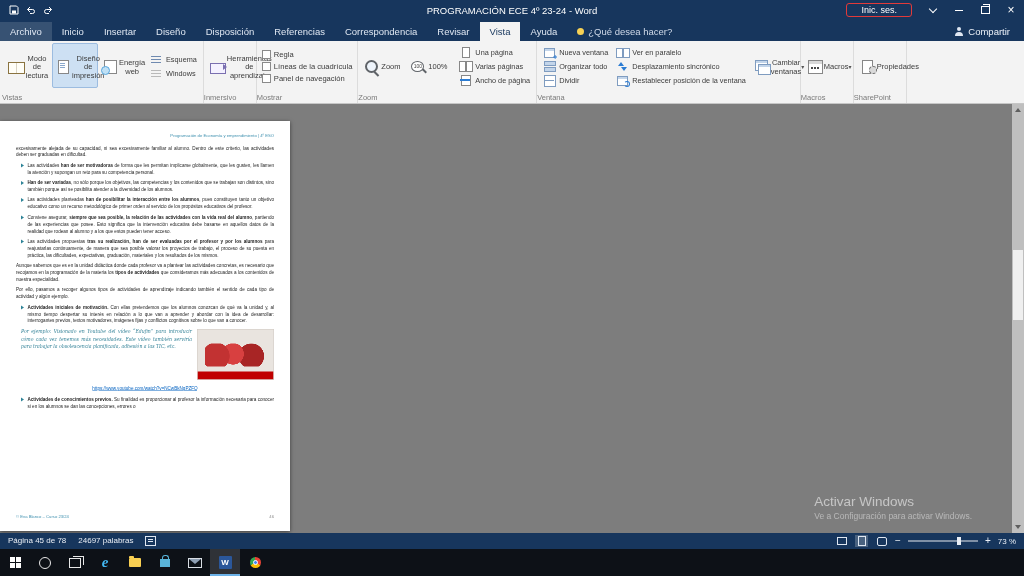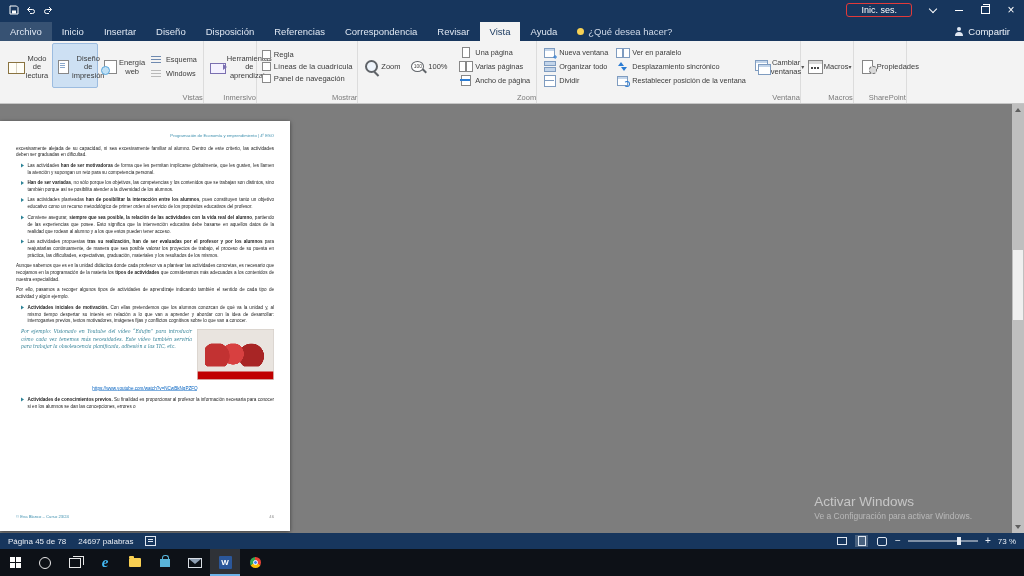--- a/index.html
+++ b/index.html
@@ -29,21 +29,21 @@
   .tellme{display:flex;align-items:center;gap:4px;padding:4px 10px;color:#cfd9e8;font-size:9.5px;}
   .bulb{width:7px;height:7px;border-radius:50%;background:#f7d154;display:block;}
   .share{margin-left:auto;display:flex;align-items:center;gap:5px;padding:4px 14px;font-size:9.5px;color:#eef3fa;}
   .person{width:9px;height:9px;position:relative;display:block;}
   .person::before{content:"";position:absolute;left:2.5px;top:0;width:4px;height:4px;border-radius:50%;background:#dfe7f2;}
   .person::after{content:"";position:absolute;left:0.5px;bottom:0;width:8px;height:4px;border-radius:4px 4px 0 0;background:#dfe7f2;}
 
   
   #ribbon{height:62px;background:#f3f3f3;border-bottom:1px solid #c6c6c6;display:flex;align-items:stretch;padding:0 2px;flex:0 0 auto;overflow:hidden;}
   .rgroup{position:relative;border-right:1px solid #dcdcdc;padding:2px 3px 13px;display:flex;}
-  .rgroup-label{position:absolute;bottom:1px;left:0;right:0;text-align:right;font-size:7.5px;color:#7a7a7a;white-space:nowrap;}
+  .rgroup-label{position:absolute;bottom:1px;left:0;right:0;text-align:left;font-size:7.5px;color:#7a7a7a;white-space:nowrap;}
   .rgroup-items{display:flex;align-items:stretch;gap:2px;}
   .rcol{display:flex;}
   .rcol.large{flex-direction:row;gap:1px;}
   .rcol.smallstack,.rcol.checkstack{flex-direction:column;justify-content:center;gap:1px;}
   .rlarge{width:46px;height:45px;display:flex;align-items:center;padding:2px 1px 0;border:1px solid transparent;border-radius:2px;color:#3b3b3b;font-size:7.5px;text-align:center;line-height:1.12;box-sizing:border-box;}
   .rlarge.active{background:#cde0f3;border-color:#9cbce0;}
   .rlabel{margin-top:2px;}
   .drop{font-size:6px;color:#555;line-height:1;margin-top:1px;}
   .rsmall{display:flex;align-items:center;gap:3px;font-size:7.3px;color:#3b3b3b;padding:1px 3px;white-space:nowrap;}
   .rcheck{display:flex;align-items:center;gap:3px;font-size:7.6px;color:#3b3b3b;padding:1px 2px;white-space:nowrap;}
@@ -146,21 +146,21 @@
   #vscroll .arr.up{top:0;} #vscroll .arr.down{bottom:0;}
   #vscroll .arr span{width:0;height:0;border-left:3px solid transparent;border-right:3px solid transparent;display:block;}
   #vscroll .arr.up span{border-bottom:4px solid #5f5f5f;}
   #vscroll .arr.down span{border-top:4px solid #5f5f5f;}
   #vthumb{position:absolute;left:1px;top:34%;width:10px;height:70px;background:#efefef;}
   #watermark{position:absolute;right:52px;bottom:12px;color:rgba(242,242,242,.62);}
   #wm1{font-size:13.5px;} #wm2{font-size:8.5px;color:rgba(242,242,242,.5);margin-top:2px;}
 
   
   #statusbar{height:16px;background:#17365d;color:#e9eef5;display:flex;align-items:center;font-size:8px;padding:0 8px;flex:0 0 auto;}
-  .sb-left{display:flex;gap:12px;align-items:center;}
+  .sb-left{display:flex;gap:12px;}
   .sb-proof{width:9px;height:8px;border:1px solid #dfe7f2;position:relative;display:block;}
   .sb-proof::after{content:"";position:absolute;left:2px;top:2px;width:5px;height:1px;background:#dfe7f2;box-shadow:0 2px 0 #dfe7f2;}
   .sb-right{margin-left:auto;display:flex;align-items:center;gap:7px;}
   .vb{width:13px;height:12px;display:flex;align-items:center;justify-content:center;}
   .vb.active{background:rgba(255,255,255,.22);}
   .vb span{display:block;}
   .vb-read span{width:8px;height:6px;border:1px solid #dfe7f2;background:linear-gradient(90deg,transparent 46%,#dfe7f2 50%,transparent 54%);}
   .vb-print span{width:6px;height:8px;border:1px solid #dfe7f2;}
   .vb-web span{width:8px;height:7px;border:1px solid #dfe7f2;border-radius:2px;}
   .zoomminus,.zoomplus{font-size:10px;line-height:1;}
@@ -216,20 +216,21 @@
         <svg width="10" height="10" viewBox="0 0 10 10">
             <path d="M1.5 4.5 L4 2 M1.5 4.5 L4 7 M1.5 4.5 H6.5 a2 2 0 0 1 0 4 H4" fill="none" stroke="#fff" stroke-width="1"></path>
           </svg>
       </span>
       <span>
         <svg width="10" height="10" viewBox="0 0 10 10">
             <path d="M8.5 4.5 L6 2 M8.5 4.5 L6 7 M8.5 4.5 H3.5 a2 2 0 0 0 0 4 H6" fill="none" stroke="#fff" stroke-width="1"></path>
           </svg>
       </span>
     </div>
+    <div id="wintitle">PROGRAMACIÓN ECE 4º 23-24 - Word</div>
     <div class="tb-right">
       <div class="signin">Inic. ses.</div>
       <div class="tb-btn">
           <span class="caret-down"></span>
         </div>
       <div class="tb-btn">
           <span class="glyph-min"></span>
         </div>
       <div class="tb-btn">
           <span class="glyph-restore"></span>

